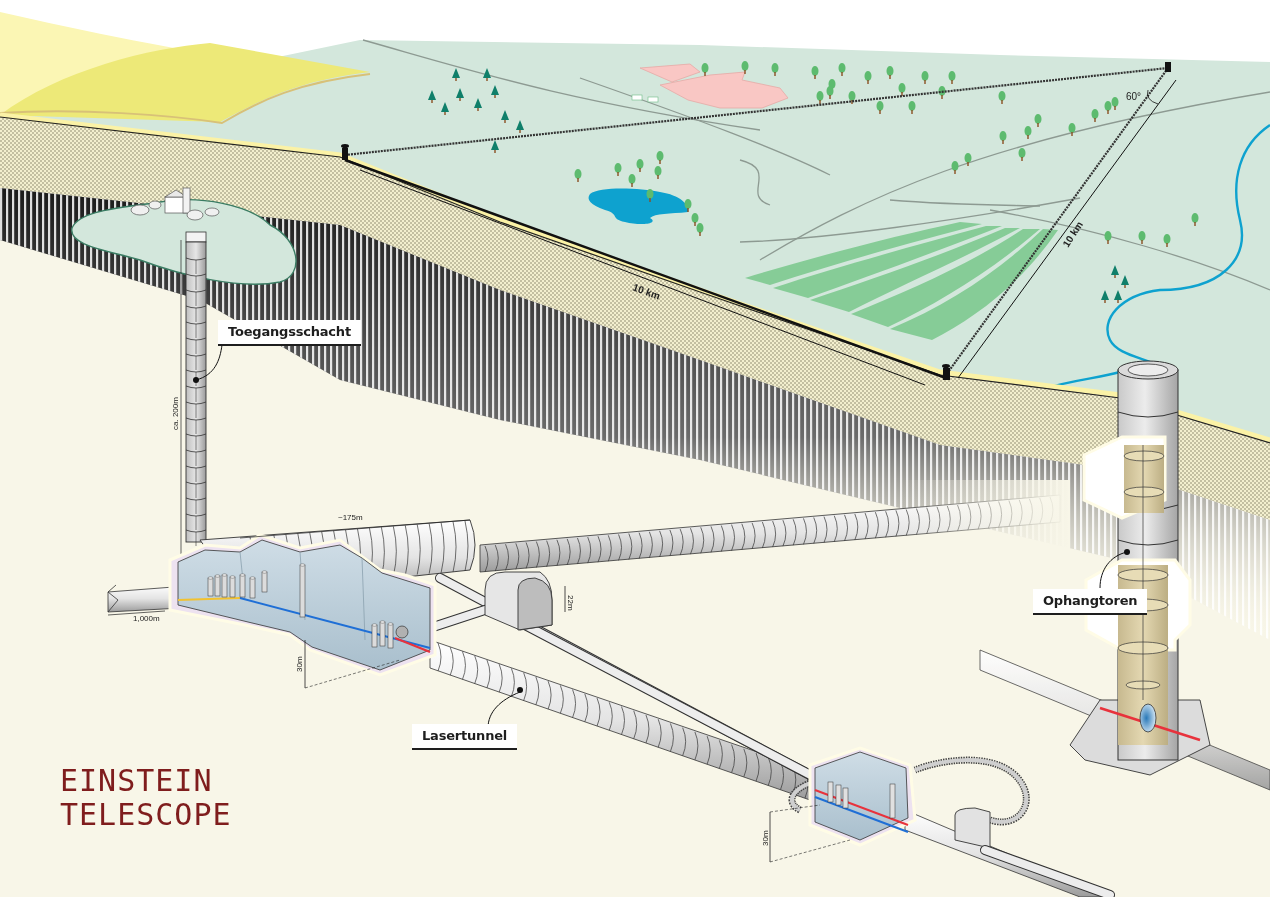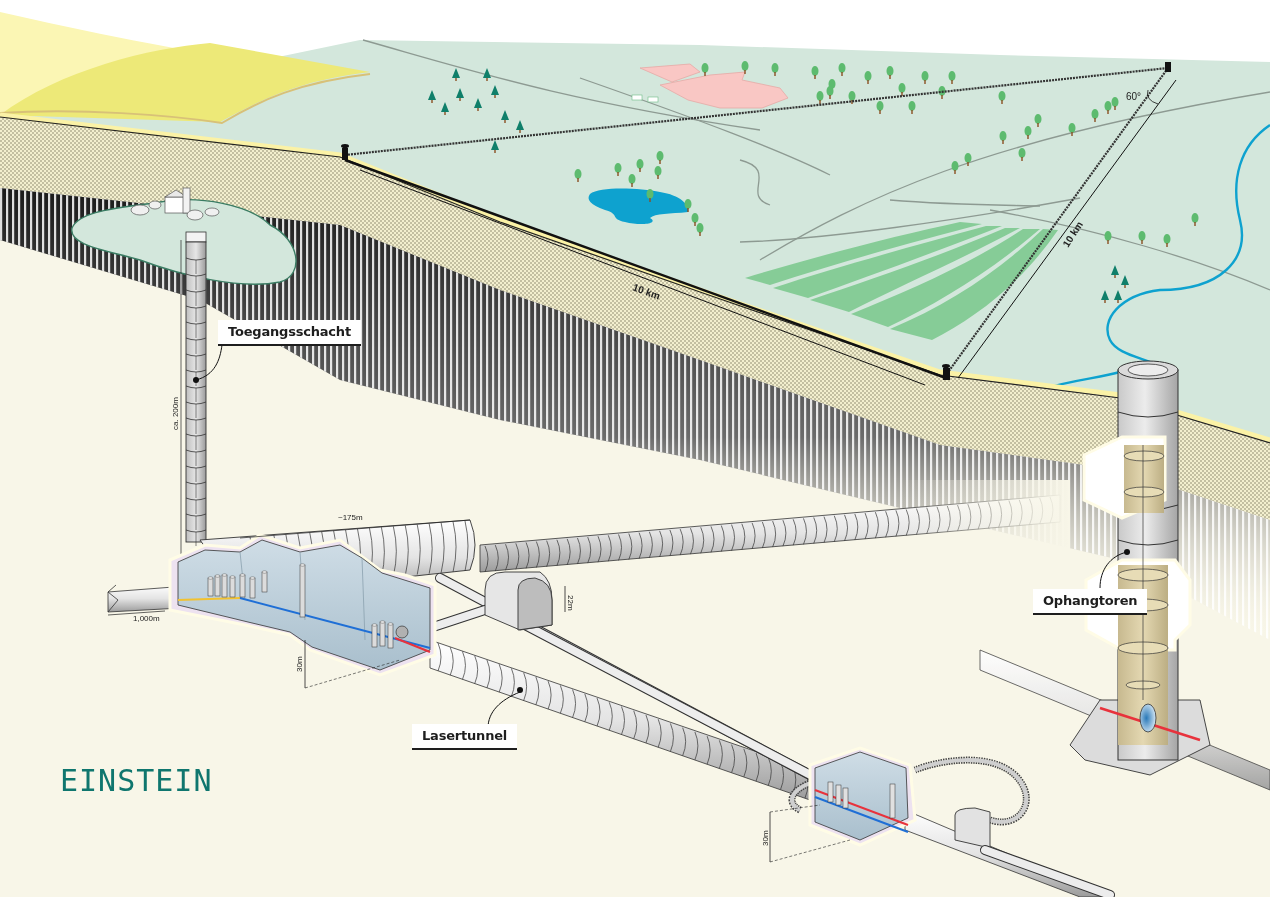--- a/index.html
+++ b/index.html
@@ -1,19 +1,19 @@
 <!DOCTYPE html>
 <html><head>
 <meta charset="utf-8">
 <style>
   html, body { margin: 0; padding: 0; }
   body { width: 1270px; height: 897px; overflow: hidden; background: #f8f6e8; position: relative; font-family: "Liberation Sans", sans-serif; }
   #scene { position: absolute; left: 0; top: 0; width: 1270px; height: 897px; }
   .label-box { position: absolute; background: #ffffff; border-bottom: 2px solid #1e1e1e; padding: 4px 10px 5px; font-family: "DejaVu Sans", sans-serif; font-weight: bold; font-size: 13px; color: #1e1e1e; white-space: nowrap; letter-spacing: -0.2px; }
-  .title { position: absolute; left: 60px; top: 764px; font-family: "DejaVu Sans Mono", "Liberation Mono", monospace; font-size: 30px; line-height: 34px; color: #0f766e; letter-spacing: 1px; }
+  .title { position: absolute; left: 60px; top: 764px; font-family: "DejaVu Sans Mono", "Liberation Mono", monospace; font-size: 30px; line-height: 34px; color: #7f1d1d; letter-spacing: 1px; }
   .title div { display: block; }
   .dim { font-family: "Liberation Sans", sans-serif; font-size: 8px; fill: #222; }
   .dim-lg { font-family: "Liberation Sans", sans-serif; font-size: 10px; font-weight: bold; fill: #222; }
   .angle { font-family: "Liberation Sans", sans-serif; font-size: 10px; fill: #222; }
 </style>
 </head>
 <body>
 
 <svg id="scene" viewBox="0 0 1270 897" xmlns="http://www.w3.org/2000/svg">
   <defs>
@@ -545,17 +545,18 @@
     <line x1="1100" y1="708" x2="1200" y2="740" stroke="#e8323c" stroke-width="2.5"></line>
     <ellipse cx="1148" cy="718" rx="8" ry="14" fill="url(#mirrorGrad)" stroke="#333" stroke-width="0.8"></ellipse>
     <circle cx="1127" cy="552" r="3" fill="#111"></circle>
     <path d="M1127,552 C1110,556 1100,570 1100,588" fill="none" stroke="#111" stroke-width="1"></path>
   </g>
 
 </svg>
 
 <div class="title">
   <div>EINSTEIN</div>
+  <div>TELESCOPE</div>
 </div>
 
 <div class="label-box" style="left:218px;top:320px;">Toegangsschacht</div>
 <div class="label-box" style="left:993px;top:589px;margin-left:40px;">Ophangtoren</div>
 <div class="label-box" style="left:374px;top:724px;margin-left:38px;">Lasertunnel</div>
 
 </body></html>

